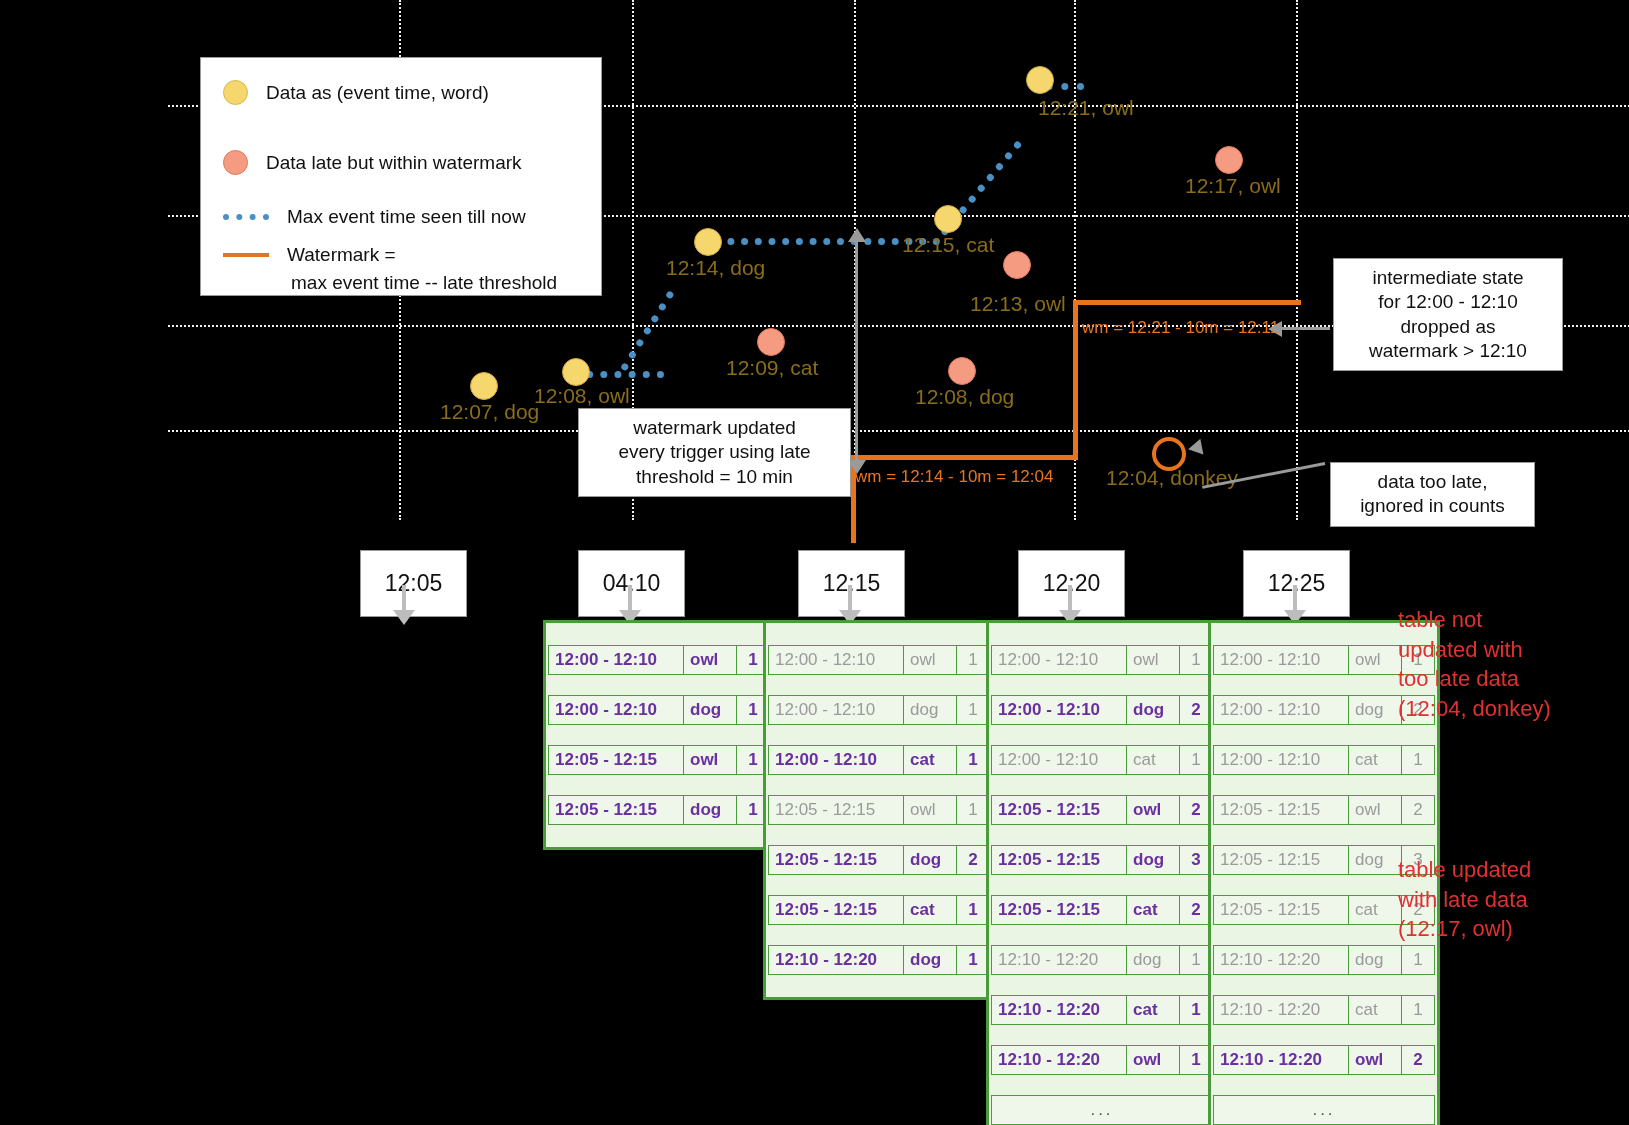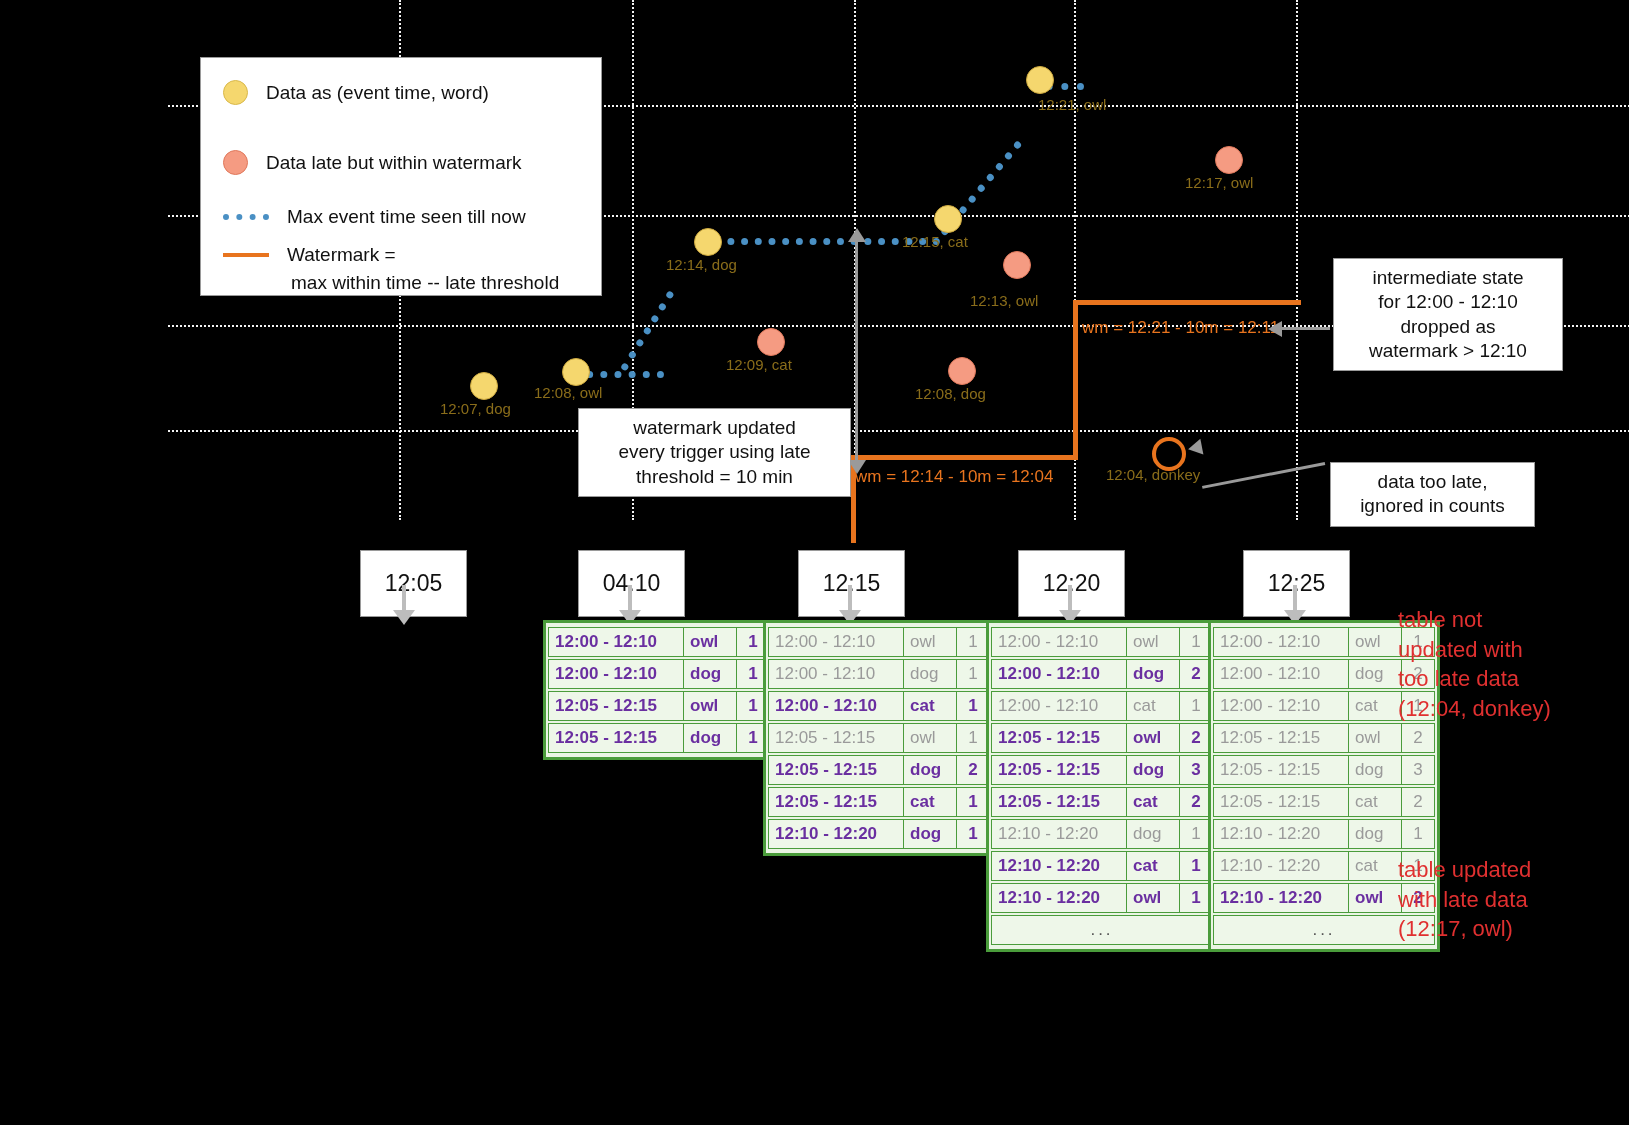--- a/index.html
+++ b/index.html
@@ -16,40 +16,40 @@
   .dot-yellow{background:#f5d76e;border:1px solid #d9b84a;}
   .dot-salmon{background:#f59b82;border:1px solid #e0785b;}
   .dot-hollow{background:#fff;border:3px solid #e8741e;}
   .dashseg{width:46px;height:0;border-top:6px dotted #4a90c4;}
   .solidseg{width:46px;height:0;border-top:4px solid #e8741e;}
   
   .pt{position:absolute;width:26px;height:26px;border-radius:50%;}
   .pt.yellow{background:#f5d76e;border:1px solid #cda93f;}
   .pt.salmon{background:#f59b82;border:1px solid #e0785b;}
   .pt.hollow{background:#000;border:4px solid #e8741e;}
-  .ptlabel{position:absolute;font-size:15px;color:#8a6d1a;white-space:nowrap;}
+  .ptlabel{position:absolute;font-size:21px;color:#8a6d1a;white-space:nowrap;}
   
   .trend{position:absolute;height:0;border-top:7px dotted #4a90c4;transform-origin:0 0;}
   
   .wmline{position:absolute;background:#e8741e;}
   .wmlabel{position:absolute;font-size:17px;color:#e8741e;white-space:nowrap;}
   
   .callout{position:absolute;background:#fff;border:1px solid #9a9a9a;color:#111;font-size:19px;
            text-align:center;line-height:1.28;padding:7px 9px;}
   
   .garrow{position:absolute;background:#9a9a9a;}
   
   .timebox{position:absolute;background:#fff;border:1px solid #9a9a9a;font-size:23px;color:#111;
            text-align:center;padding:19px 0;width:105px;}
   
   .downarrow{position:absolute;width:0;height:0;border-left:11px solid transparent;border-right:11px solid transparent;border-top:15px solid #bdbdbd;}
   .downstem{position:absolute;width:4px;background:#bdbdbd;}
   
   .tbl{position:absolute;border:3px solid #4a9c3b;background:#eaf5e4;padding:2px;}
-  .trow{display:flex;align-items:flex-start;border:1px solid #4a9c3b;margin:2px 0;background:#eef7e9;}
+  .trow{display:flex;align-items:flex-start;border:1px solid #4a9c3b;margin:20px 0;background:#eef7e9;}
   .c1{width:122px;padding:4px 6px;font-size:17px;border-right:1px solid #4a9c3b;white-space:nowrap;}
   .c2{width:40px;padding:4px 6px;font-size:17px;border-right:1px solid #4a9c3b;text-align:left;}
   .c3{width:20px;padding:4px 6px;font-size:17px;text-align:center;}
   .purple{color:#6a2fa0;font-weight:bold;}
   .gray{color:#9a9a9a;}
   .ellipsis{text-align:center;font-size:17px;color:#555;letter-spacing:3px;}
   
   .rednote{position:absolute;color:#e03030;font-size:22px;line-height:1.35;}
   .bottomnote{position:absolute;font-size:23px;line-height:1.4;}
   .bn-purple{color:#6a2fa0;font-weight:bold;}
@@ -82,21 +82,21 @@
     </div>
     <div class="leg-row" style="left:22px;top:148px;">
       <span class="dashseg"></span>
       <span style="margin-left:18px">Max event time seen till now</span>
     </div>
     <div class="leg-row" style="left:22px;top:186px;">
       <span class="solidseg"></span>
       <span style="margin-left:18px">Watermark =</span>
     </div>
     <div class="leg-row" style="left:90px;top:214px;">
-      <span>max within time -- late threshold</span>
+      <span>max event time -- late threshold</span>
     </div>
   </div>
 
   <div class="trend" style="left:572px;top:371px;width:92px;"></div>
   <div class="trend" style="left:620px;top:368px;width:92px;transform:rotate(-58deg);"></div>
   <div class="trend" style="left:700px;top:238px;width:240px;"></div>
   <div class="trend" style="left:940px;top:232px;width:120px;transform:rotate(-50deg);"></div>
   <div class="trend" style="left:1030px;top:83px;width:54px;"></div>
 
   <div class="pt yellow" style="left:470px;top:372px;"></div>

